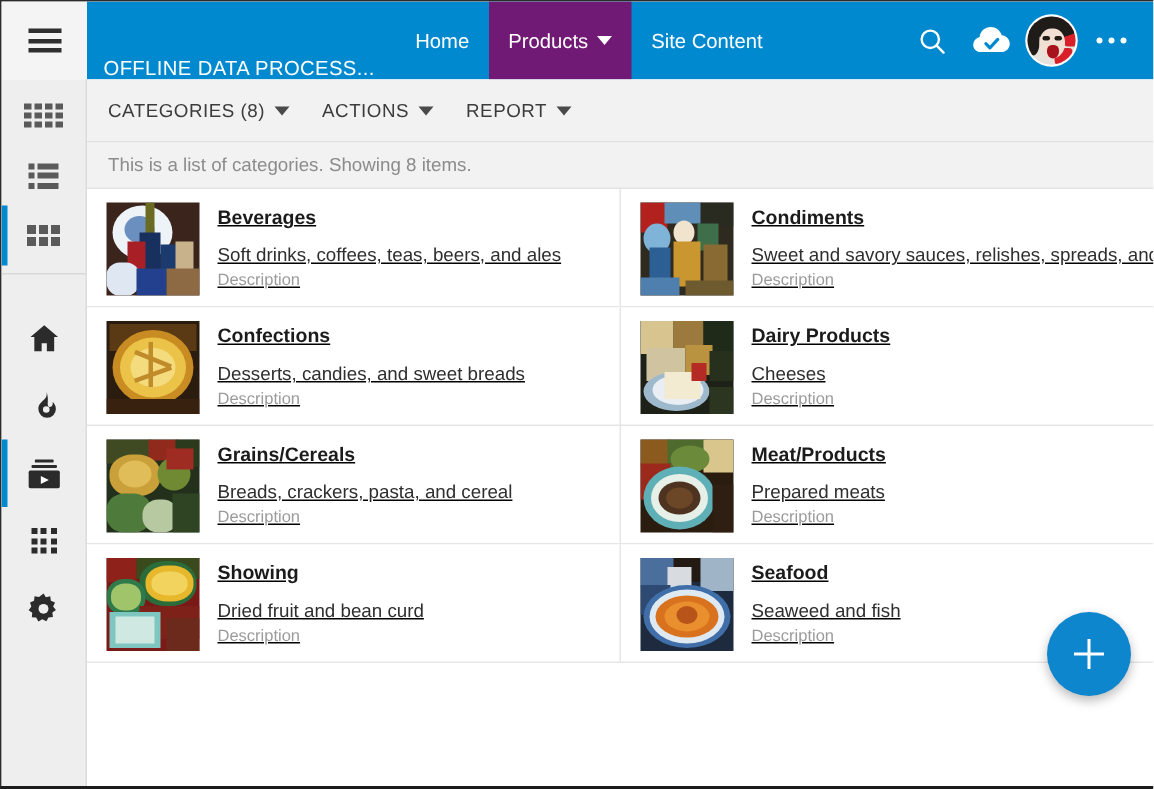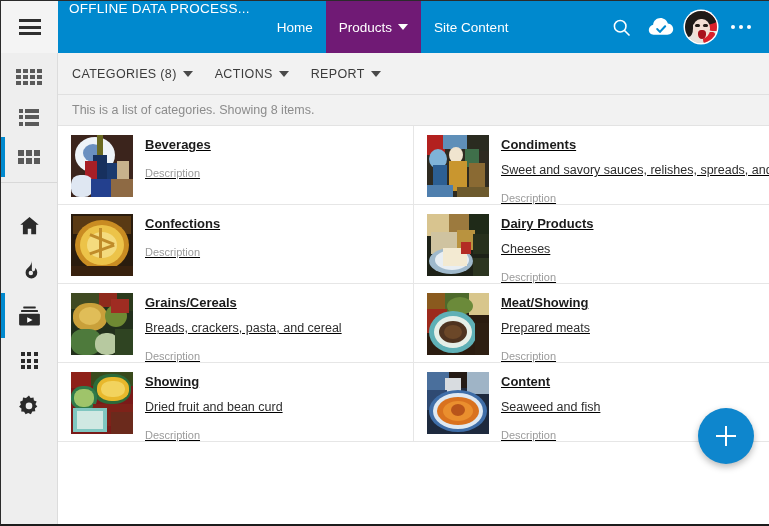--- a/index.html
+++ b/index.html
@@ -62,21 +62,21 @@
   }
   .appbar-main {
     flex: 1;
     background: #0089ce;
     display: flex;
     align-items: stretch;
     position: relative;
   }
   .brand {
     display: flex;
-    align-items: flex-start;
+    align-items: flex-end;
     padding: 0 14px 0 11px;
     color: #ffffff;
     font-size: 13.5px;
     letter-spacing: .25px;
     white-space: nowrap;
     cursor: pointer;
   }
   .navitem {
     display: flex;
     align-items: center;
@@ -293,21 +293,21 @@
     white-space: nowrap;
   }
   .card-desc {
     margin-top: 10px;
     font-size: 12.5px;
     color: #2e2e2e;
     line-height: 15px;
     white-space: nowrap;
   }
   .card-sub {
-    margin-top: 13px;
+    margin-top: 2px;
     font-size: 11px;
     color: #9b9b9b;
     line-height: 14px;
     white-space: nowrap;
   }
 
   
   .fab {
     position: absolute;
     right: 16px;
@@ -532,20 +532,21 @@
           <span class="layer" style="left:22px;top:20px;width:14px;height:24px;background:#17305e;"></span>
           <span class="layer" style="left:14px;top:26px;width:12px;height:20px;background:#a81f26;"></span>
           <span class="layer" style="left:36px;top:28px;width:12px;height:18px;background:#1b3a6e;"></span>
           <span class="layer" style="left:46px;top:26px;width:12px;height:20px;background:#c8b28c;"></span>
           <span class="layer" style="left:0px;top:40px;width:22px;height:22px;border-radius:40%;background:#dfe7f2;"></span>
           <span class="layer" style="left:20px;top:44px;width:20px;height:18px;background:#23408e;"></span>
           <span class="layer" style="left:40px;top:44px;width:22px;height:18px;background:#8e6a44;"></span>
         </div>
         <div class="card-text">
           <div class="card-title">Beverages</div>
+          <div class="card-desc">Soft drinks, coffees, teas, beers, and ales</div>
           <div class="card-sub">Description</div>
         </div>
       </div>
 
       <div class="card">
         <div class="thumb" style="background:#2e2a20;">
           <span class="layer" style="left:0px;top:0px;width:18px;height:20px;background:#b3211f;"></span>
           <span class="layer" style="left:16px;top:0px;width:26px;height:14px;background:#5f8fb8;"></span>
           <span class="layer" style="left:40px;top:0px;width:22px;height:16px;background:#2a2b20;"></span>
           <span class="layer" style="left:2px;top:14px;width:18px;height:20px;border-radius:50%;background:#7fb3d8;"></span>
@@ -570,20 +571,21 @@
           <span class="layer" style="left:4px;top:6px;width:54px;height:50px;border-radius:50%;background:#c98c22;"></span>
           <span class="layer" style="left:9px;top:11px;width:44px;height:40px;border-radius:50%;background:#ecc349;"></span>
           <span class="layer" style="left:16px;top:18px;width:30px;height:26px;border-radius:50%;background:#f4db7e;"></span>
           <span class="layer" style="left:28px;top:14px;width:3px;height:30px;background:#c08c2a;"></span>
           <span class="layer" style="left:18px;top:24px;width:26px;height:3px;background:#c08c2a;transform:rotate(22deg);"></span>
           <span class="layer" style="left:18px;top:34px;width:26px;height:3px;background:#c08c2a;transform:rotate(-20deg);"></span>
           <span class="layer" style="left:0px;top:52px;width:62px;height:10px;background:#38210e;"></span>
         </div>
         <div class="card-text">
           <div class="card-title">Confections</div>
+          <div class="card-desc">Desserts, candies, and sweet breads</div>
           <div class="card-sub">Description</div>
         </div>
       </div>
 
       <div class="card">
         <div class="thumb" style="background:#1d2117;">
           <span class="layer" style="left:0px;top:0px;width:22px;height:22px;background:#d8c48f;"></span>
           <span class="layer" style="left:22px;top:0px;width:20px;height:18px;background:#9c7a3e;"></span>
           <span class="layer" style="left:42px;top:0px;width:20px;height:20px;background:#1f2a18;"></span>
           <span class="layer" style="left:4px;top:18px;width:26px;height:22px;background:#cfc3a0;"></span>
@@ -629,21 +631,21 @@
           <span class="layer" style="left:42px;top:0px;width:20px;height:22px;background:#d8c68c;"></span>
           <span class="layer" style="left:20px;top:4px;width:26px;height:18px;border-radius:50%;background:#6b8a3a;"></span>
           <span class="layer" style="left:0px;top:16px;width:20px;height:24px;background:#9c2a1c;"></span>
           <span class="layer" style="left:2px;top:18px;width:48px;height:42px;border-radius:50%;background:#5fb0b6;"></span>
           <span class="layer" style="left:7px;top:23px;width:38px;height:32px;border-radius:50%;background:#e6efe8;"></span>
           <span class="layer" style="left:12px;top:28px;width:28px;height:22px;border-radius:50%;background:#4e3320;"></span>
           <span class="layer" style="left:17px;top:32px;width:18px;height:14px;border-radius:50%;background:#6b4728;"></span>
           <span class="layer" style="left:48px;top:30px;width:14px;height:32px;background:#2e1f12;"></span>
         </div>
         <div class="card-text">
-          <div class="card-title">Meat/Showing</div>
+          <div class="card-title">Meat/Products</div>
           <div class="card-desc">Prepared meats</div>
           <div class="card-sub">Description</div>
         </div>
       </div>
 
       <div class="card">
         <div class="thumb" style="background:#7a1a18;">
           <span class="layer" style="left:0px;top:0px;width:20px;height:16px;background:#8e2119;"></span>
           <span class="layer" style="left:20px;top:0px;width:42px;height:14px;background:#3a4a1c;"></span>
           <span class="layer" style="left:22px;top:2px;width:38px;height:30px;border-radius:45%;background:#2c6b3a;"></span>
@@ -670,21 +672,21 @@
           <span class="layer" style="left:40px;top:0px;width:22px;height:22px;background:#9fb4c6;"></span>
           <span class="layer" style="left:18px;top:6px;width:16px;height:16px;background:#d8dce0;"></span>
           <span class="layer" style="left:0px;top:18px;width:20px;height:20px;background:#2f4a72;"></span>
           <span class="layer" style="left:2px;top:18px;width:58px;height:42px;border-radius:50%;background:#3f6ea8;"></span>
           <span class="layer" style="left:6px;top:21px;width:50px;height:36px;border-radius:50%;background:#dfe9f2;"></span>
           <span class="layer" style="left:10px;top:25px;width:42px;height:28px;border-radius:50%;background:#d9721f;"></span>
           <span class="layer" style="left:16px;top:29px;width:30px;height:20px;border-radius:50%;background:#ea8f2e;"></span>
           <span class="layer" style="left:24px;top:32px;width:14px;height:12px;border-radius:50%;background:#b8541a;"></span>
         </div>
         <div class="card-text">
-          <div class="card-title">Content</div>
+          <div class="card-title">Seafood</div>
           <div class="card-desc">Seaweed and fish</div>
           <div class="card-sub">Description</div>
         </div>
       </div>
 
     </div>
 
     <button class="fab">
       <span class="plus-h"></span>
       <span class="plus-v"></span>

